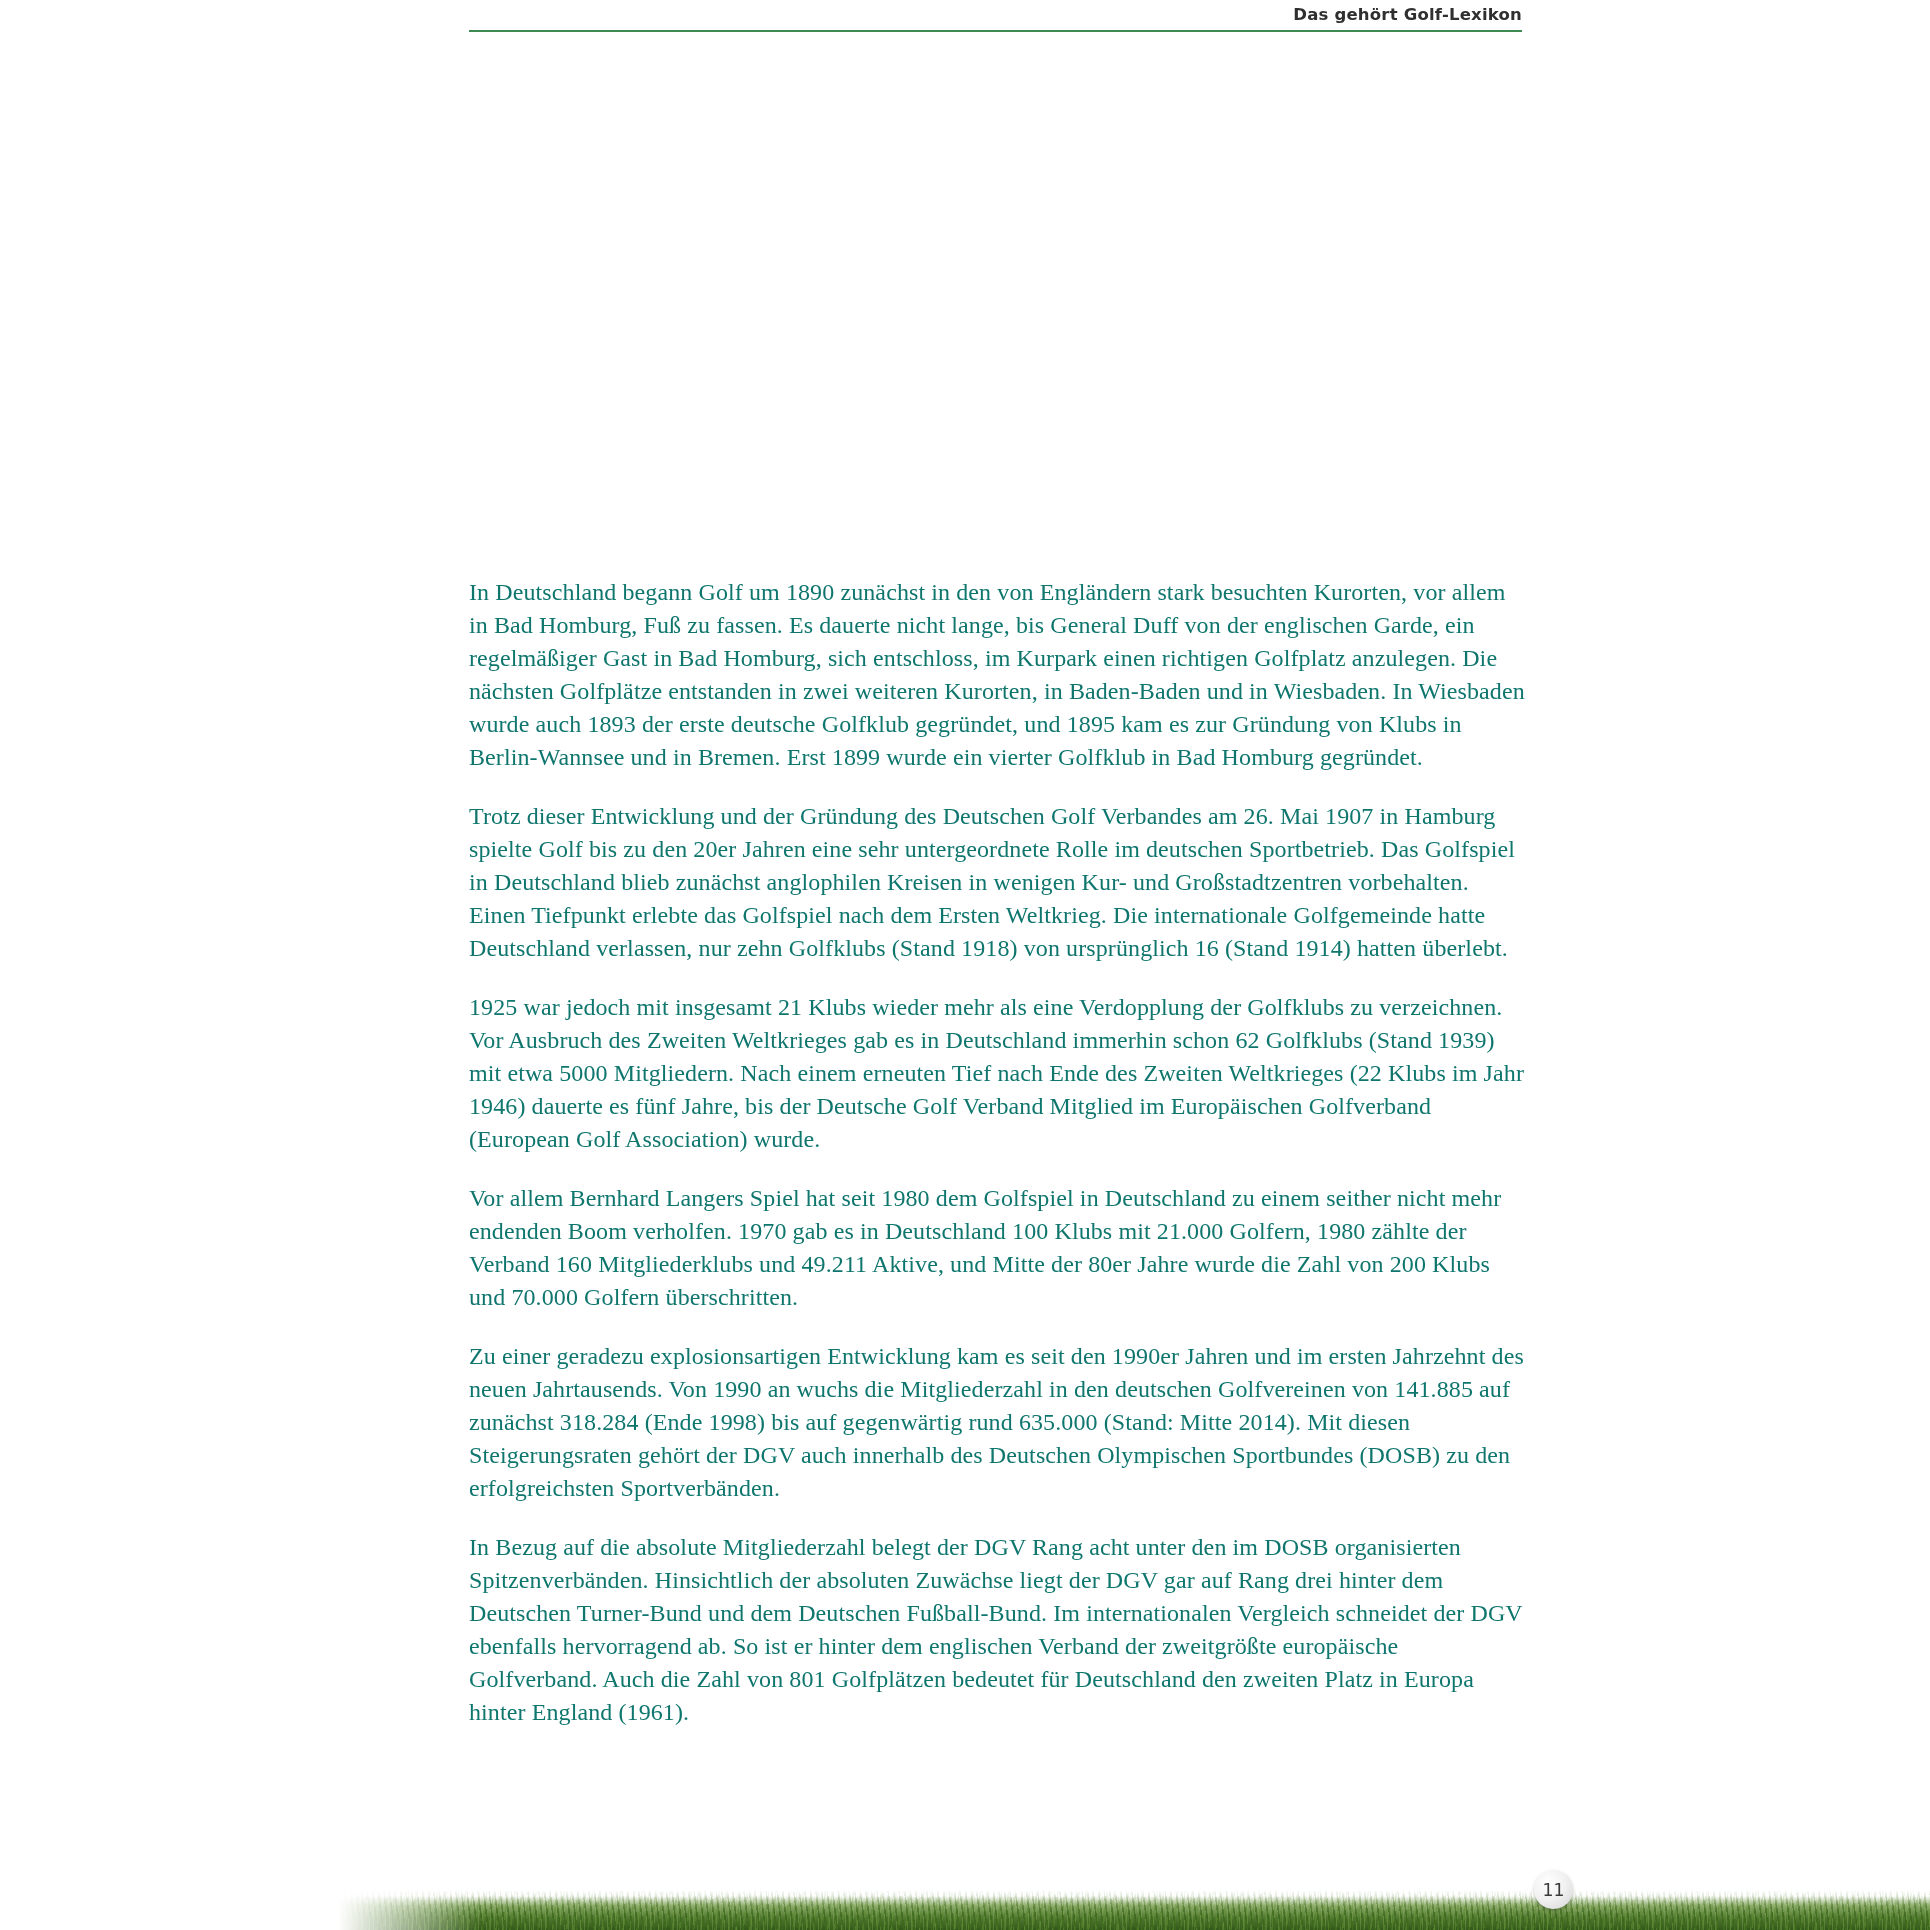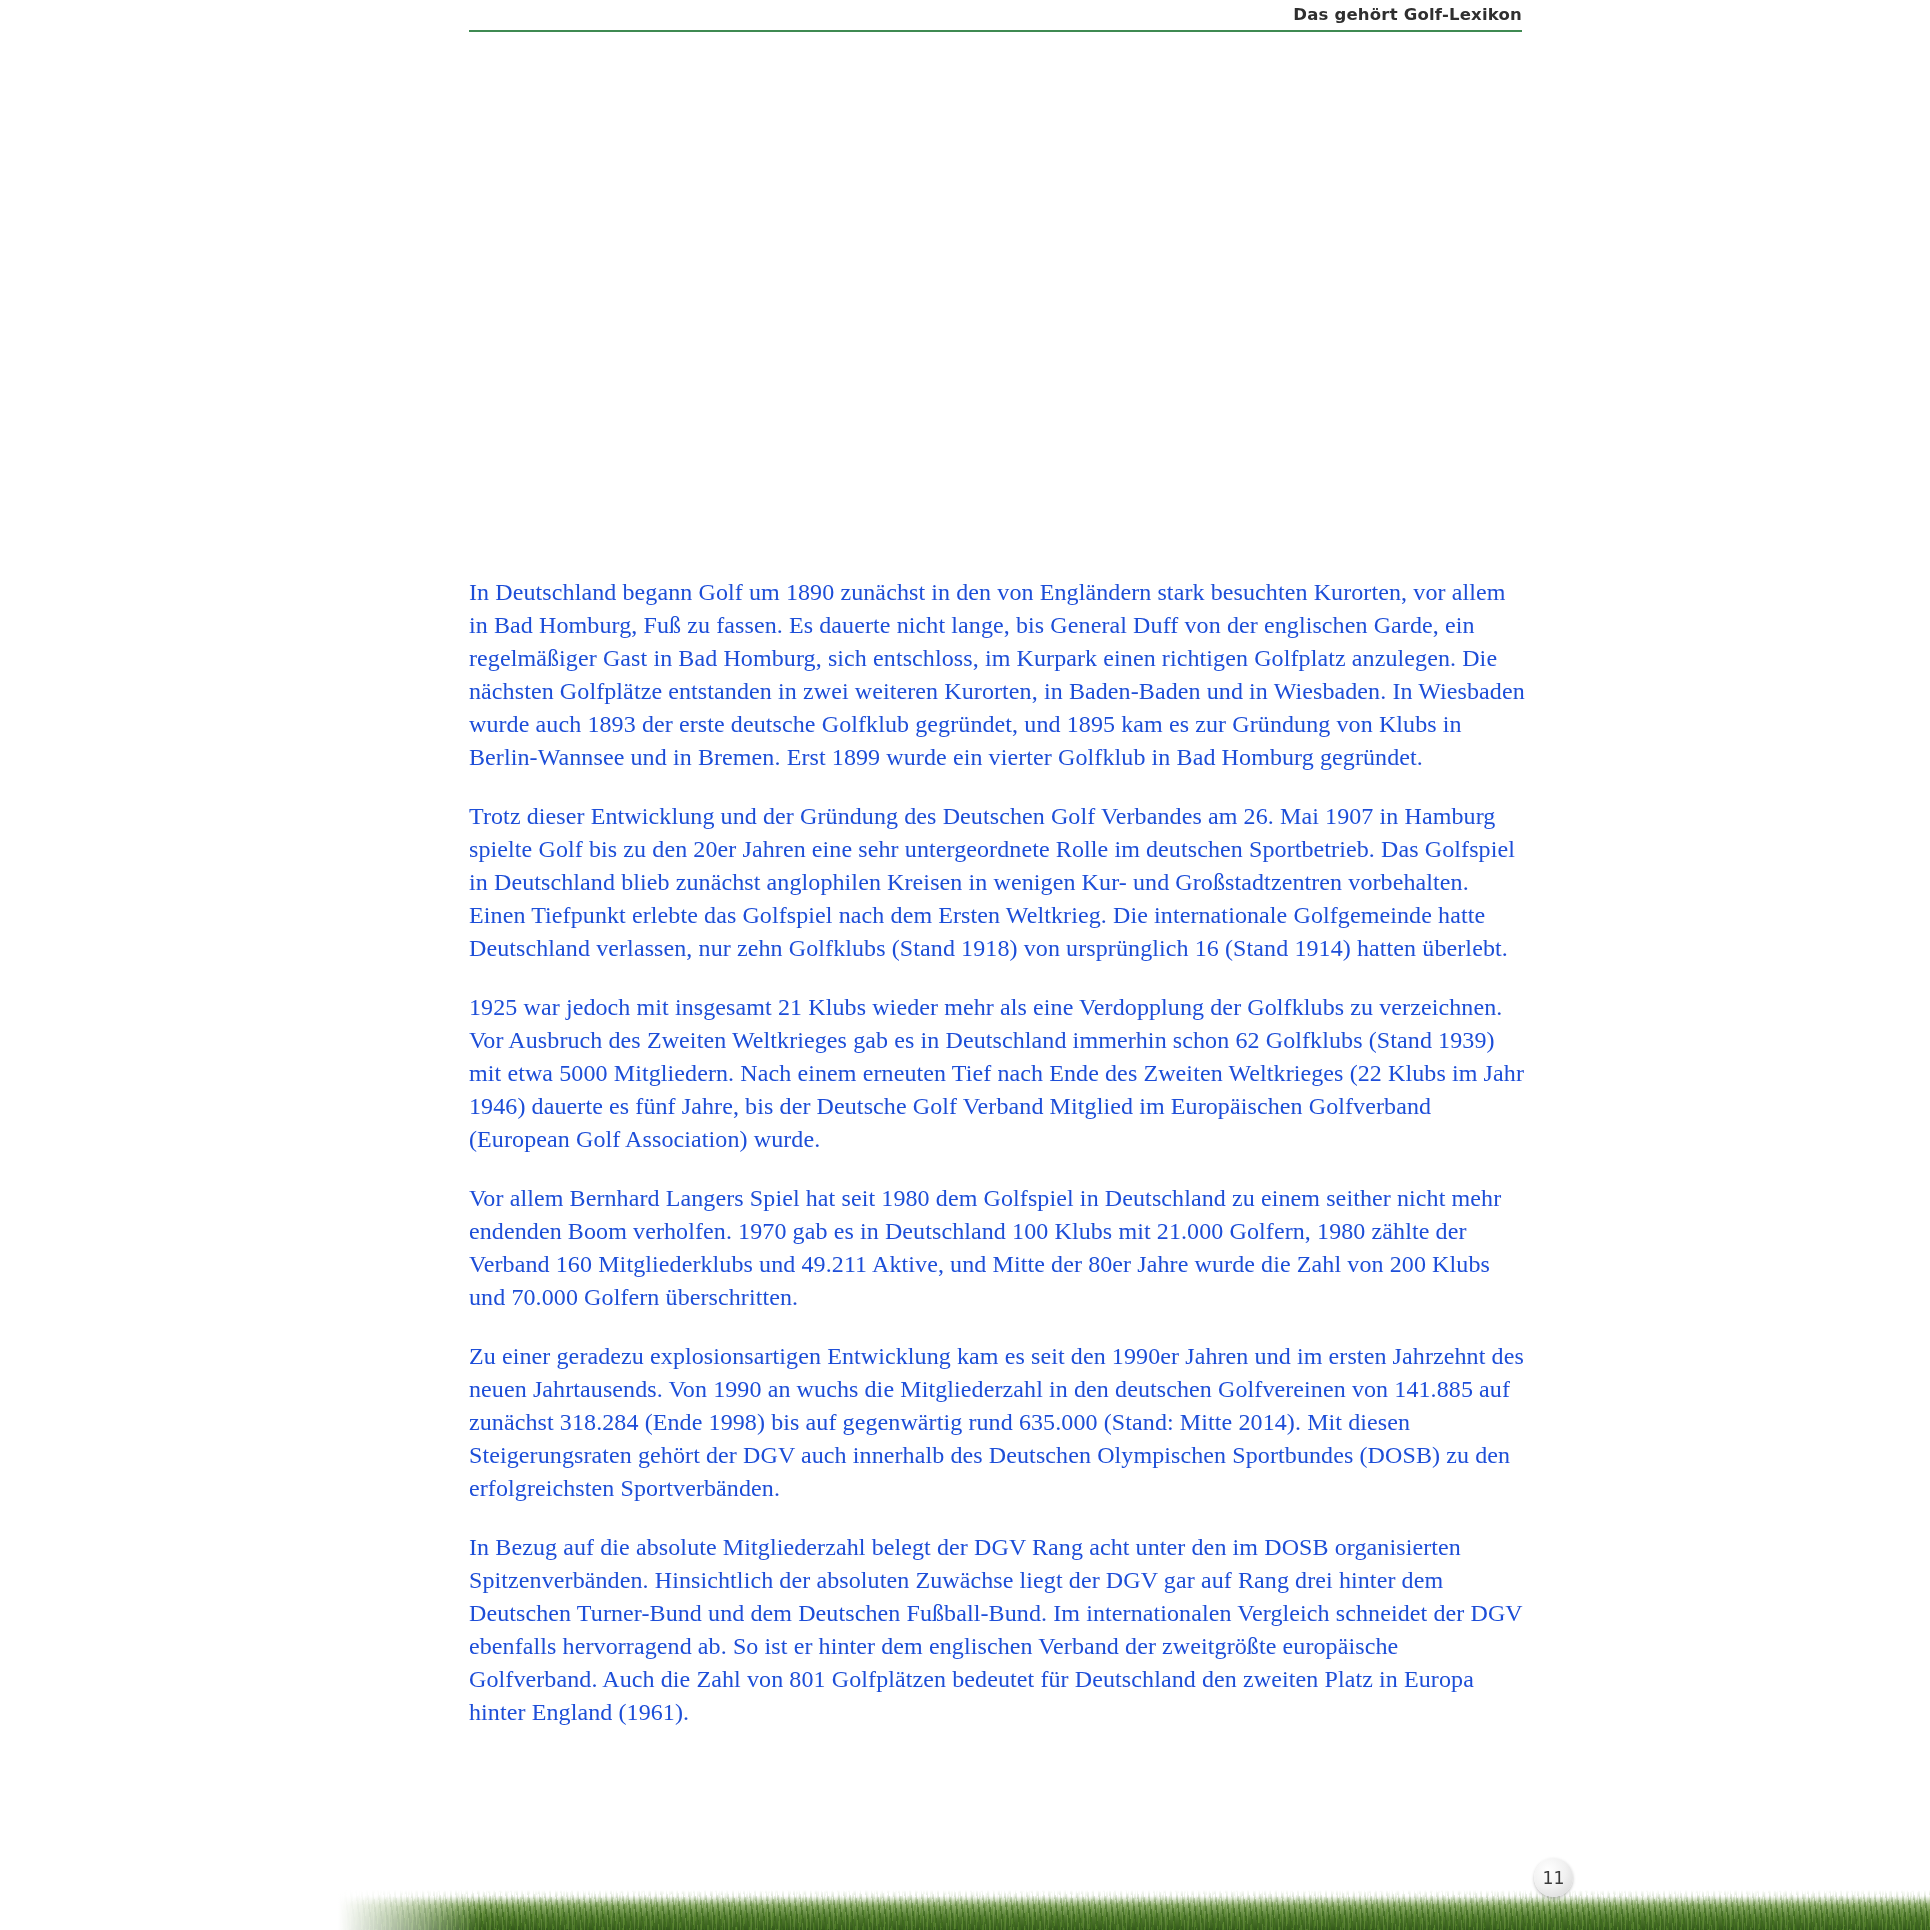--- a/index.html
+++ b/index.html
@@ -50,21 +50,21 @@
     left: 469px;
     top: 576px;
     width: 1057px;
   }
   .para {
     font-size: 24px;
     line-height: 33px;
     text-align: left;
     margin: 0 0 26px 0;
     letter-spacing: 0.1px;
-    color: #1d4ed8;
+    color: #0f766e;
   }
   .para:last-child {
     margin-bottom: 0;
   }
 
   
   .grass-strip {
     position: absolute;
     left: 338px;
     bottom: 0;
@@ -110,21 +110,21 @@
     bottom: 0;
     width: 142px;
     height: 49px;
     background: linear-gradient(to right, #ffffff 0%, rgba(255,255,255,0) 100%);
   }
 
   
   .page-number {
     position: absolute;
     right: 358px;
-    bottom: 34px;
+    bottom: 22px;
     width: 39px;
     height: 39px;
     border-radius: 50%;
     background: radial-gradient(circle at 36% 32%, #ffffff 0%, #f1f1f1 48%, #d3d3d3 100%);
     box-shadow: 0 1.6px 3.1px rgba(0,0,0,0.25);
     display: flex;
     align-items: center;
     justify-content: center;
     font-family: "DejaVu Sans", sans-serif;
     font-size: 17.3px;

